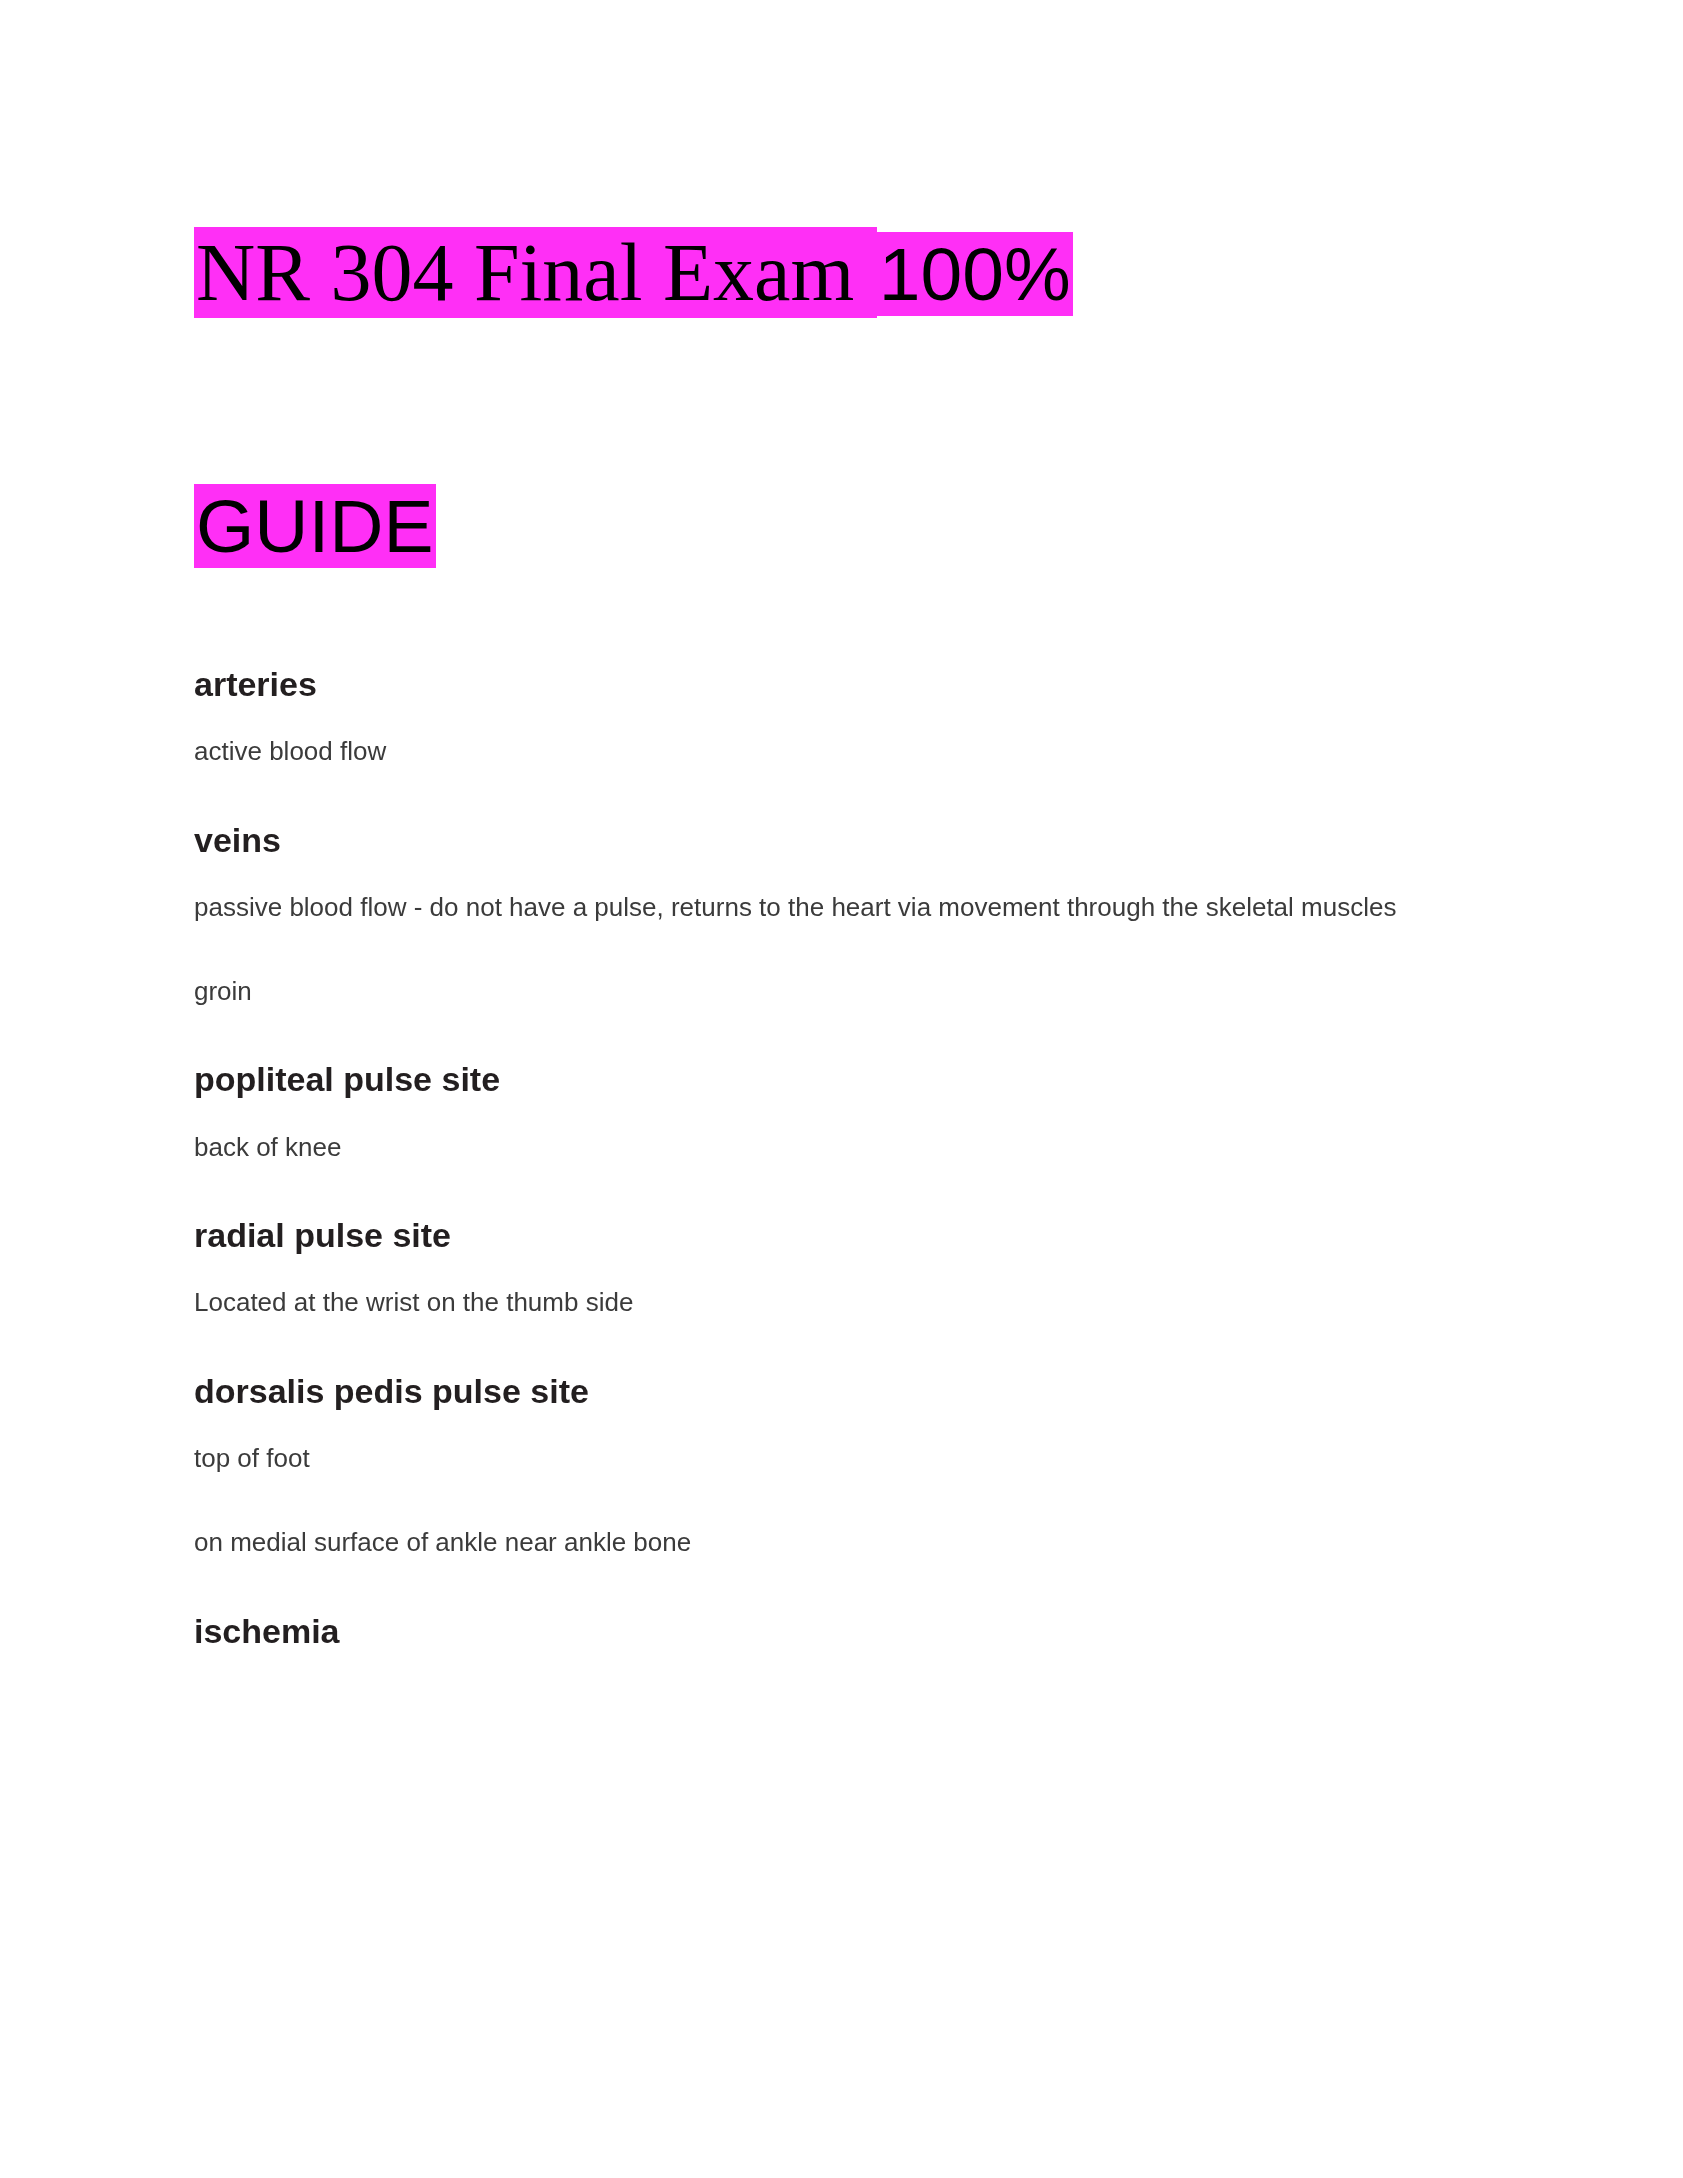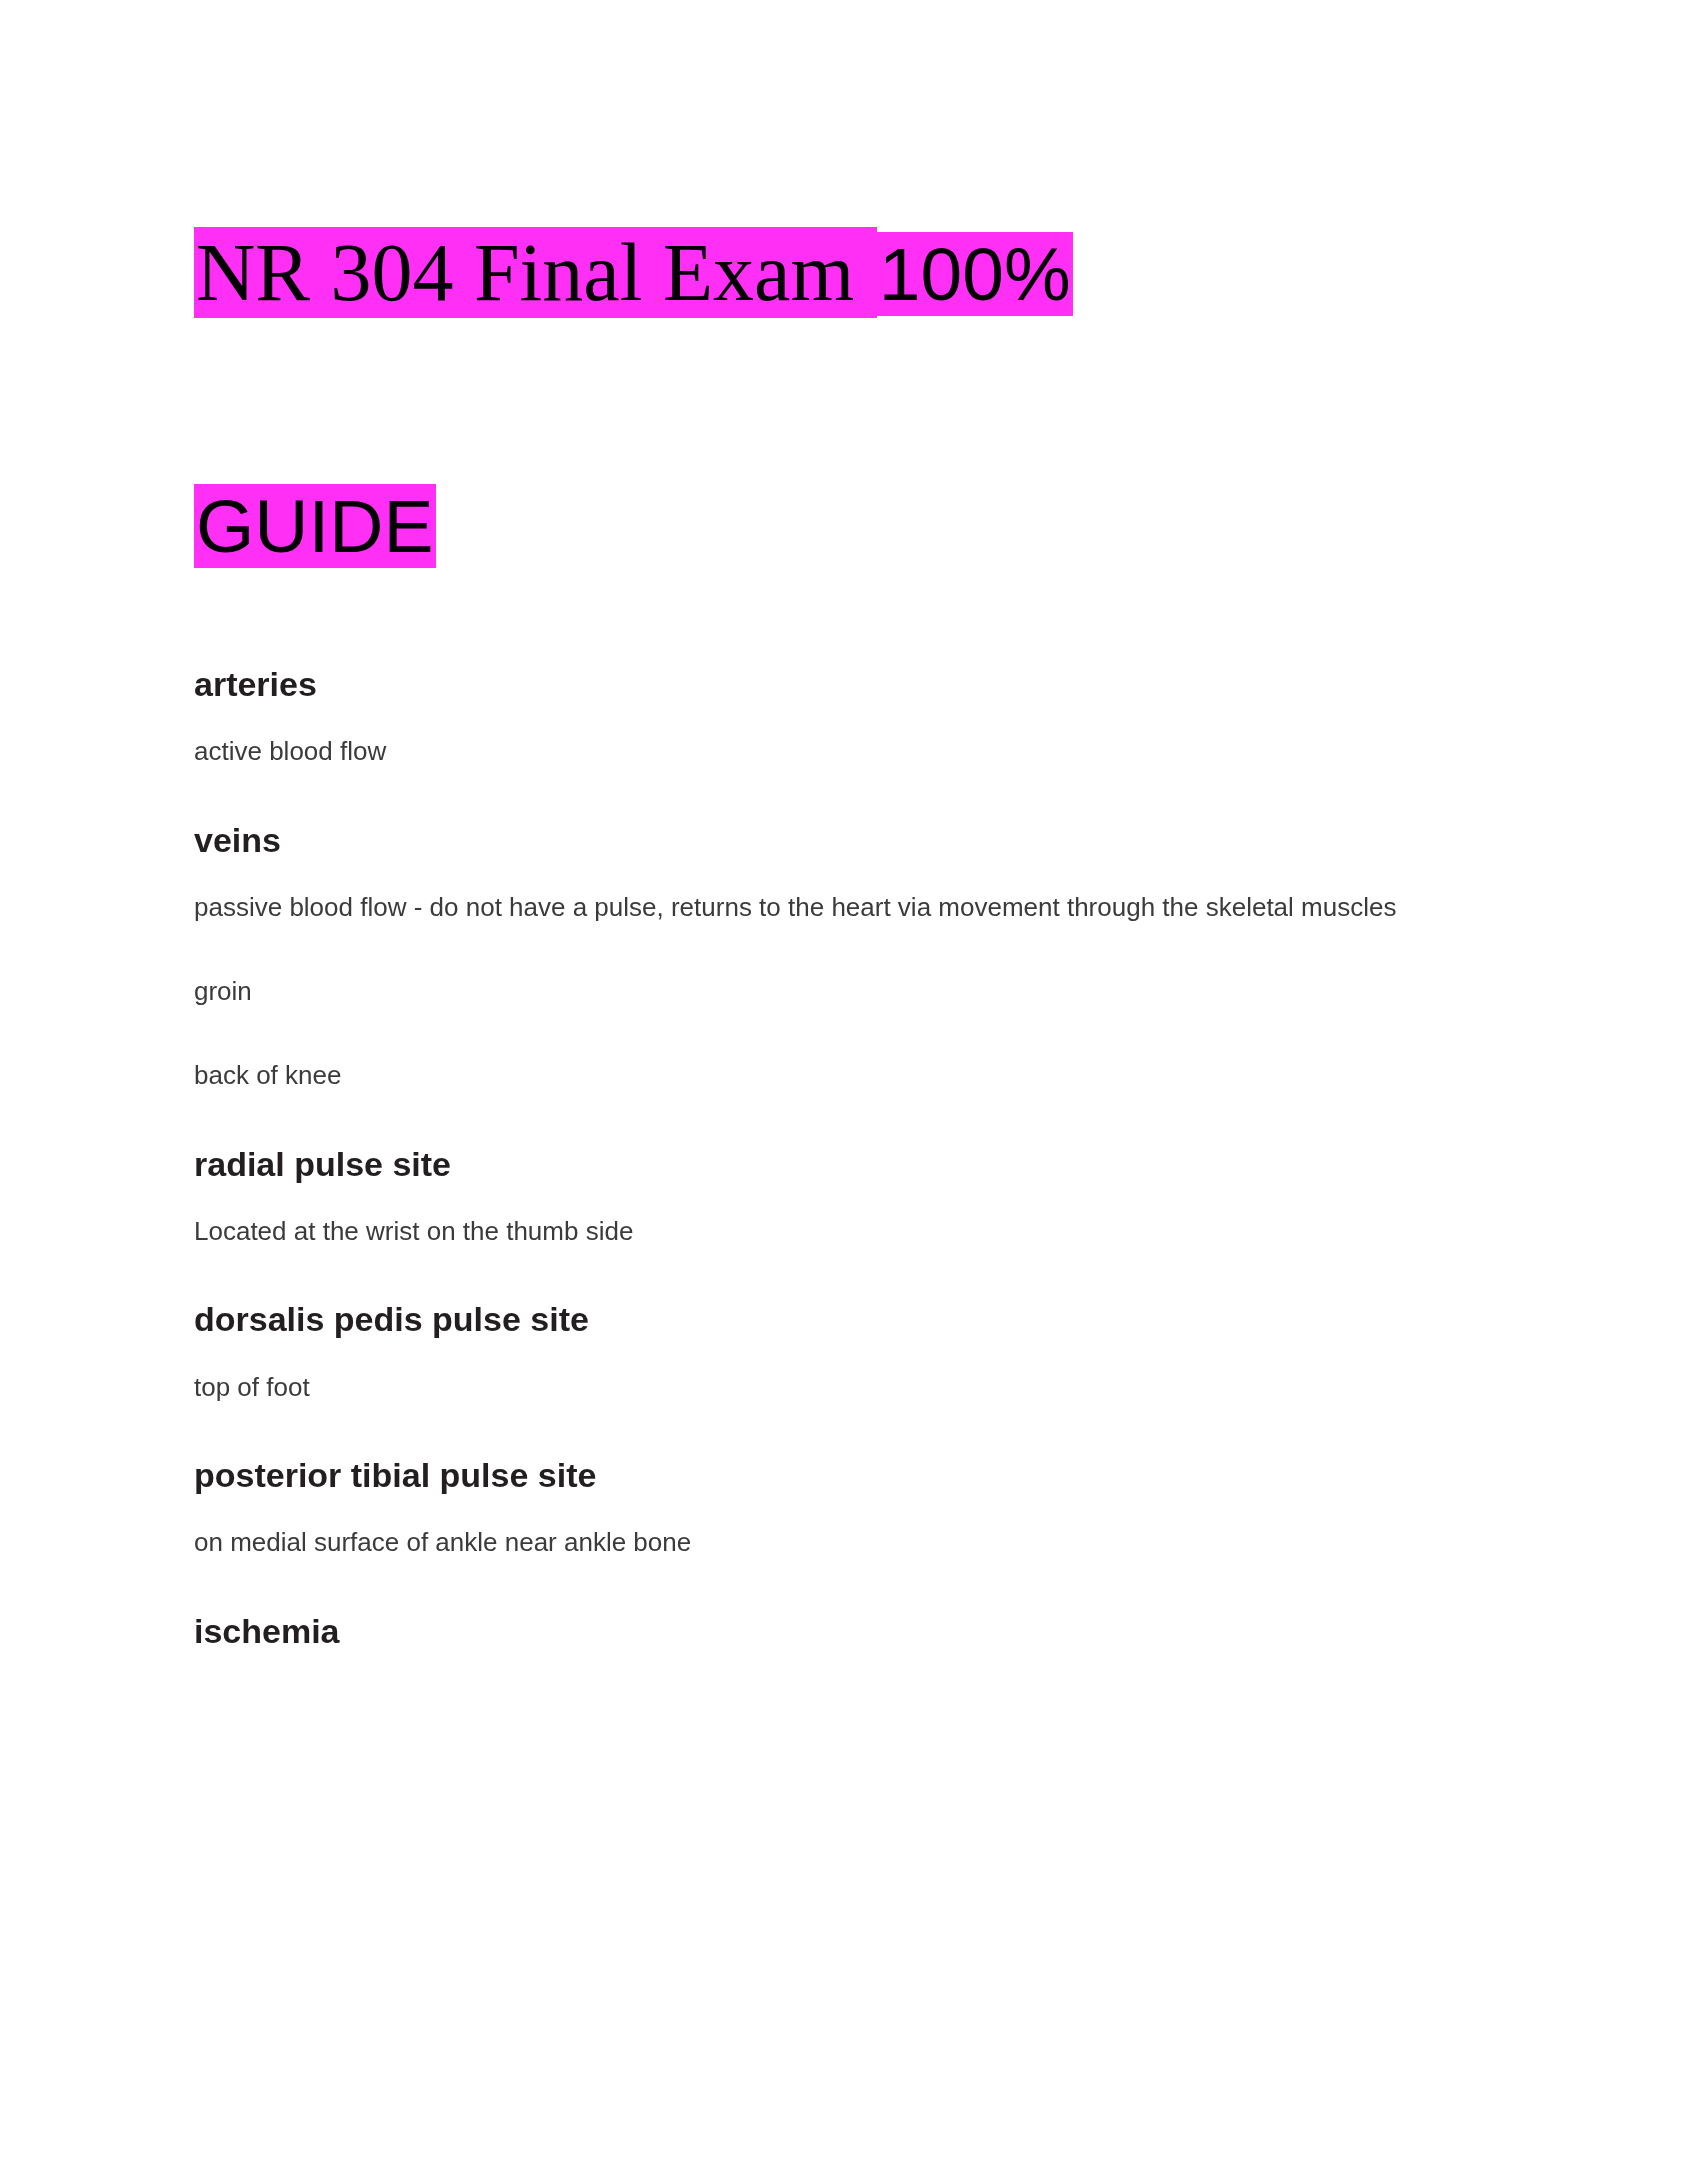--- a/index.html
+++ b/index.html
@@ -99,35 +99,35 @@
     <div class="entry">
       <p class="term">veins</p>
       <p class="definition">passive blood flow - do not have a pulse, returns to the heart via movement through the skeletal muscles</p>
     </div>
 
     <div class="entry">
       <p class="definition">groin</p>
     </div>
 
     <div class="entry">
+      <p class="term">popliteal pulse site</p>
       <p class="definition">back of knee</p>
     </div>
 
     <div class="entry">
       <p class="term">radial pulse site</p>
       <p class="definition">Located at the wrist on the thumb side</p>
     </div>
 
     <div class="entry">
       <p class="term">dorsalis pedis pulse site</p>
       <p class="definition">top of foot</p>
     </div>
 
     <div class="entry">
-      <p class="term">posterior tibial pulse site</p>
       <p class="definition">on medial surface of ankle near ankle bone</p>
     </div>
 
     <div class="entry">
       <p class="term">ischemia</p>
     </div>
 
   </div>
 </div>
 

